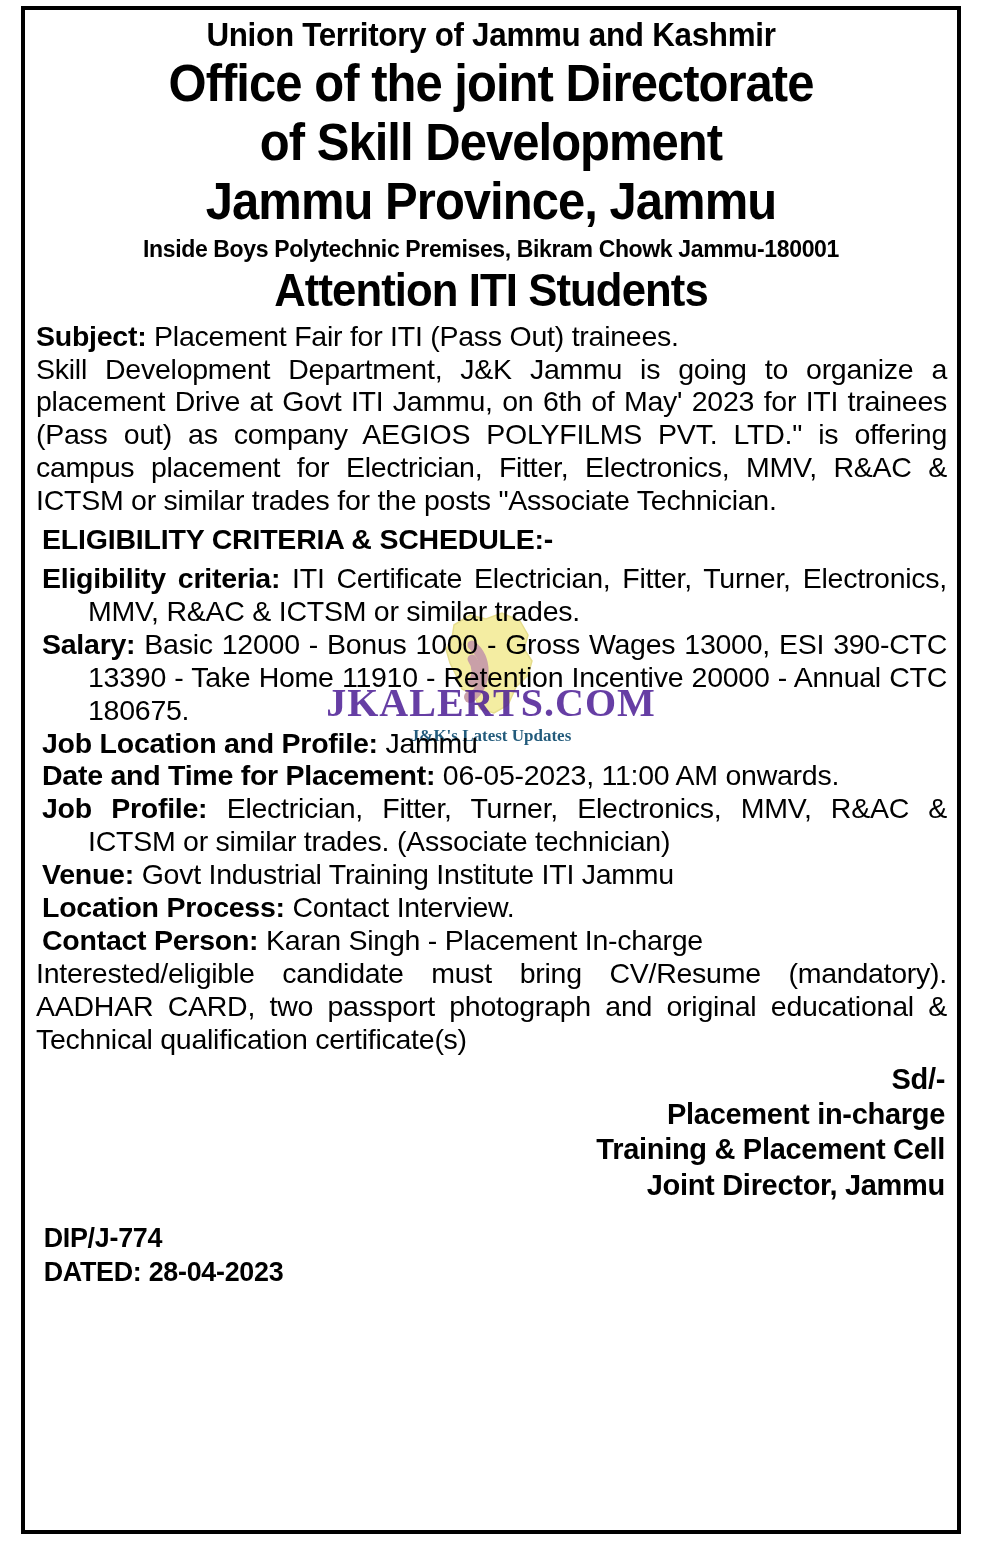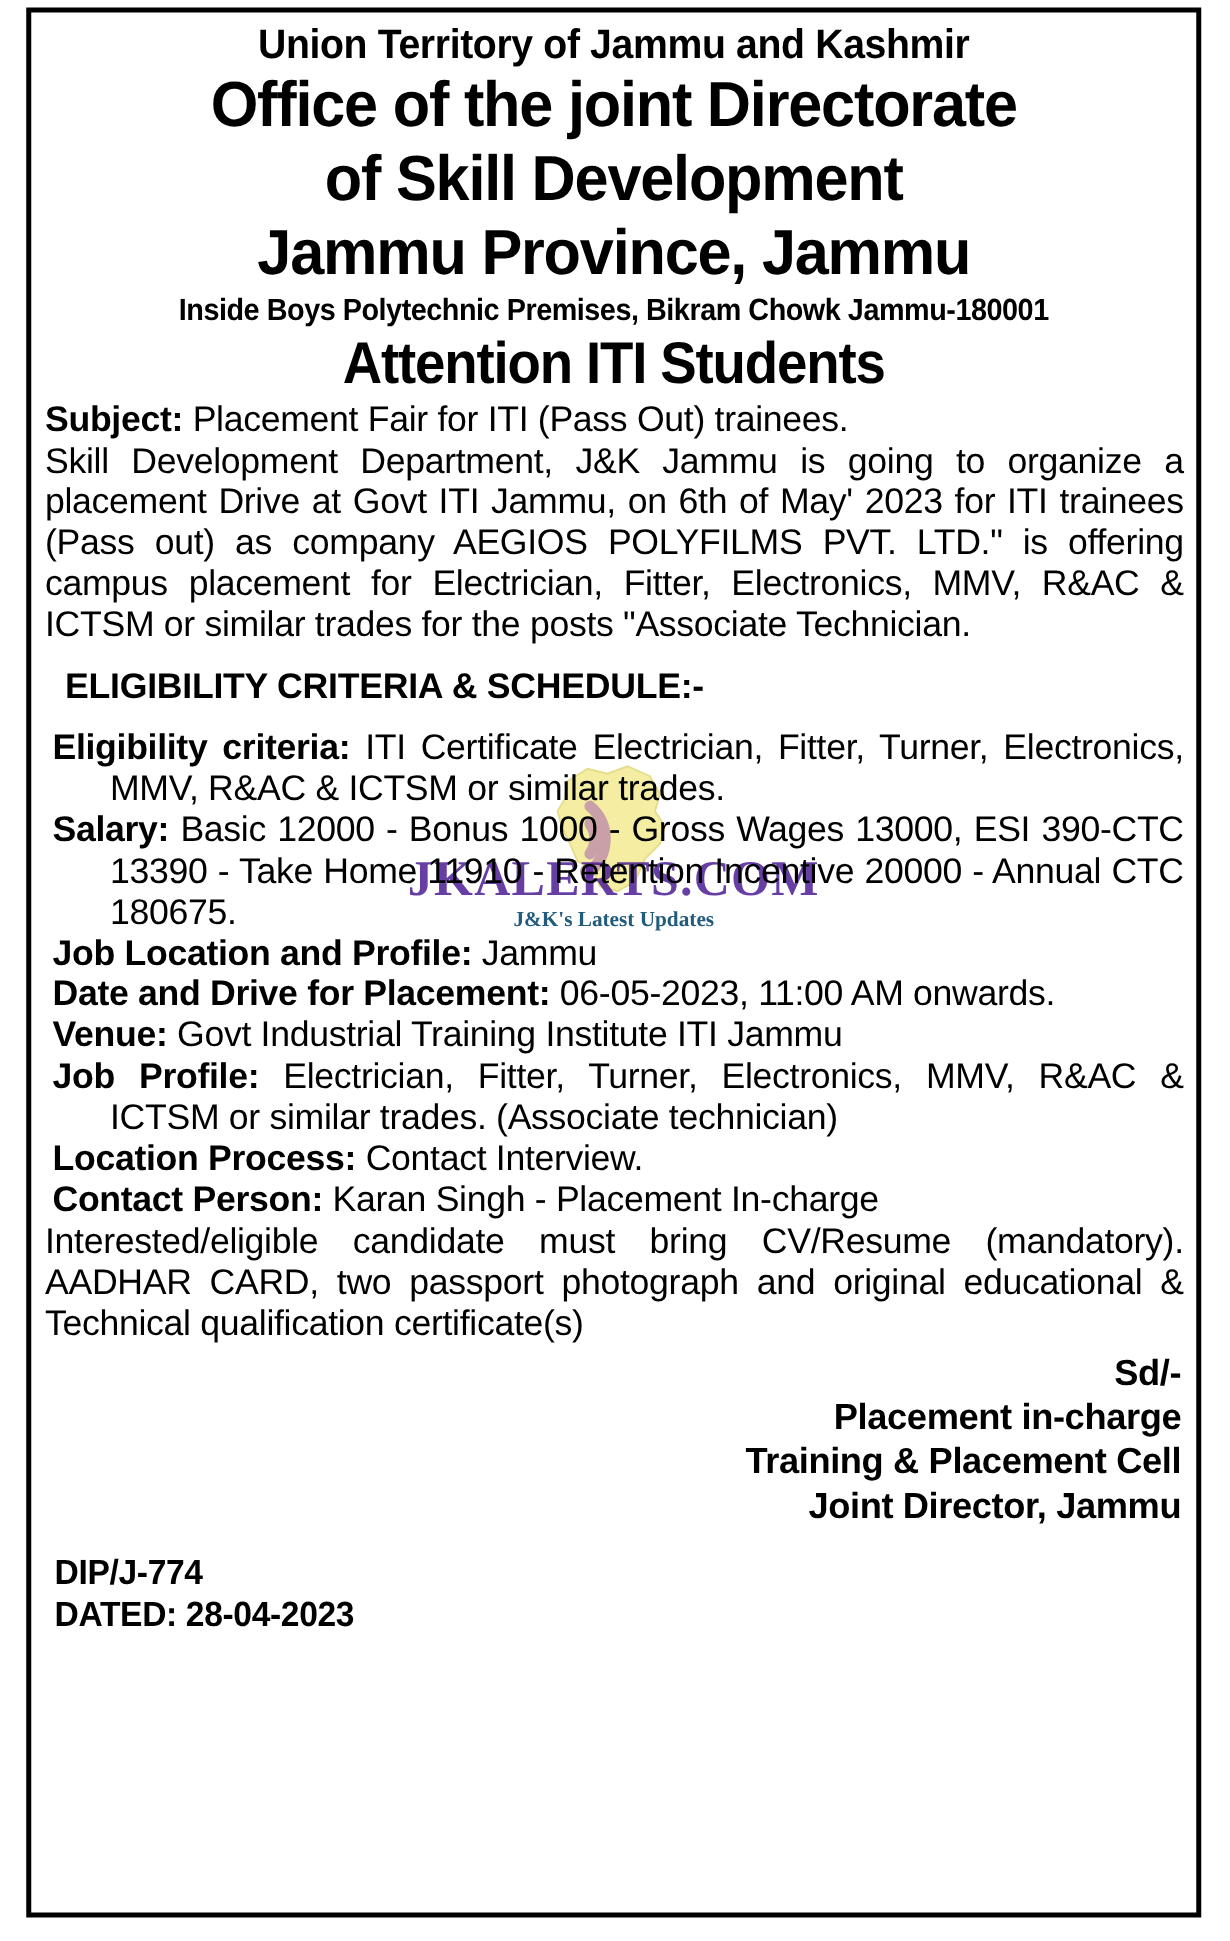--- a/index.html
+++ b/index.html
@@ -131,21 +131,21 @@
     padding-left: 52px;
     text-indent: -46px;
   }
   .entry.left { text-align: left; }
   .entry b { font-weight: bold; }
 
   .section-head {
     font-size: 28.5px;
     font-weight: bold;
     line-height: 1.155;
-    margin: 16px;
+    margin: 6px;
     letter-spacing: -0.2px;
   }
 
   .sig-block {
     text-align: right;
     font-weight: bold;
     font-size: 29px;
     line-height: 1.22;
     letter-spacing: -0.3px;
     margin-top: 6px;
@@ -199,25 +199,25 @@
       <p class="para">Skill Development Department, J&amp;K Jammu is  going to organize a placement Drive at Govt ITI Jammu, on 6th of May' 2023 for ITI trainees (Pass out) as company AEGIOS POLYFILMS PVT. LTD." is offering campus placement for Electrician, Fitter, Electronics, MMV, R&amp;AC &amp; ICTSM or similar trades for the posts "Associate Technician.</p>
 
       <p class="section-head">ELIGIBILITY CRITERIA &amp; SCHEDULE:-</p>
 
       <p class="entry"><b>Eligibility criteria:</b> <span>ITI Certificate Electrician, Fitter, Turner, Electronics, MMV, R&amp;AC &amp; ICTSM or similar trades.</span></p>
 
       <p class="entry"><b>Salary:</b> <span>Basic 12000 - Bonus 1000 - Gross Wages 13000, ESI 390-CTC 13390 - Take Home 11910 - Retention Incentive 20000 - Annual CTC 180675.</span></p>
 
       <p class="entry left"><b>Job Location and Profile:</b> <span>Jammu</span></p>
 
-      <p class="entry left"><b>Date and Drive for Placement:</b> <span>06-05-2023, 11:00 AM onwards.</span></p>
+      <p class="entry left"><b>Date and Time for Placement:</b> <span>06-05-2023, 11:00 AM onwards.</span></p>
+
+      <p class="entry"><b>Job Profile:</b> <span>Electrician, Fitter, Turner, Electronics, MMV, R&amp;AC &amp; ICTSM or similar trades. (Associate technician)</span></p>
 
       <p class="entry left"><b>Venue:</b> <span>Govt Industrial Training Institute ITI Jammu</span></p>
-
-      <p class="entry"><b>Job Profile:</b> <span>Electrician, Fitter, Turner, Electronics, MMV, R&amp;AC &amp; ICTSM or similar trades. (Associate technician)</span></p>
 
       <p class="entry left"><b>Location Process:</b> <span>Contact Interview.</span></p>
 
       <p class="entry left"><b>Contact Person:</b> <span>Karan Singh - Placement In-charge</span></p>
 
       <p class="para">Interested/eligible candidate must bring CV/Resume (mandatory). AADHAR CARD, two passport photograph and original educational &amp; Technical qualification certificate(s)</p>
 
       <div class="sig-block">
         <div>Sd/-</div>
         <div>Placement in-charge</div>

